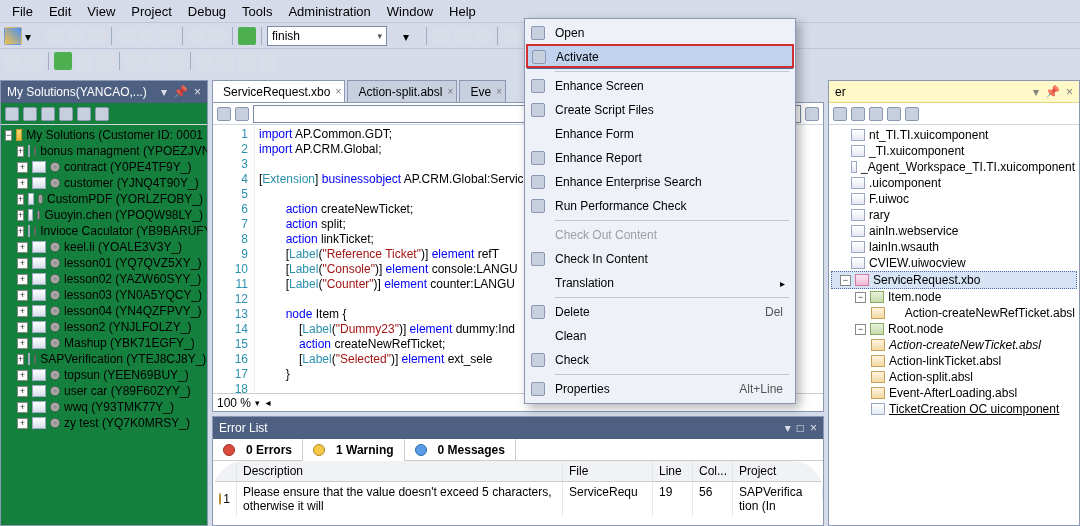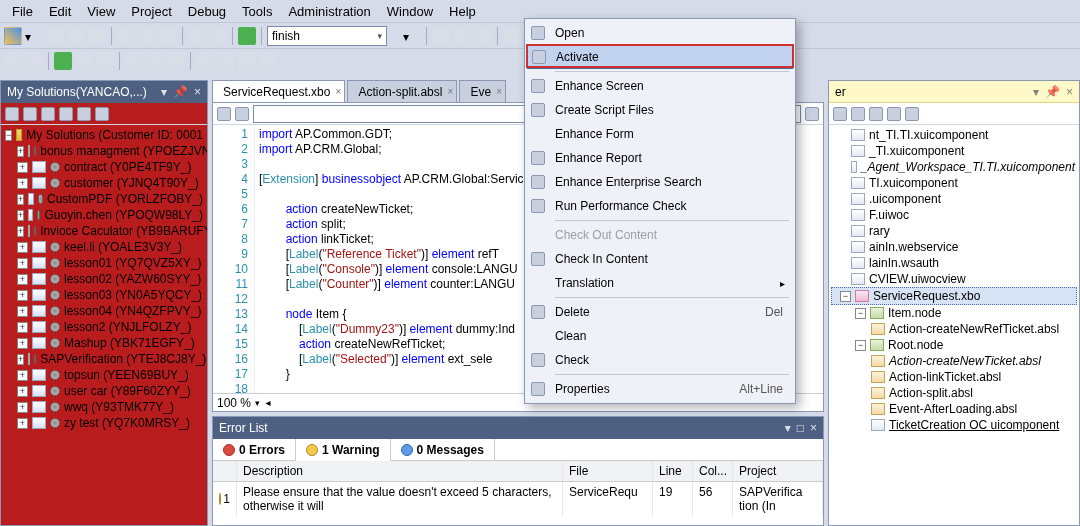--- a/index.html
+++ b/index.html
@@ -10,21 +10,21 @@
 .tb-btn{width:18px;height:18px;border:1px solid transparent;display:inline-block;background:#d8dde8;border-radius:2px;}
 .tb-sep{width:1px;height:18px;background:#a0acc0;margin:0 2px;}
 .tb-combo{width:120px;height:20px;background:#fff;border:1px solid #7a8ca8;display:flex;align-items:center;padding:0 4px;font-size:12px;position:relative;}
 .tb-combo::after{content:"▾";position:absolute;right:4px;font-size:9px;color:#555;}
 .tb-dd{width:18px;height:12px;display:inline-block;}
 .tb-icon-color{background:linear-gradient(45deg,#f6c24a,#4a90f6);border-radius:2px;}
 .mainarea{position:absolute;top:80px;left:0;right:0;bottom:0;display:flex;}
 .panel-header{height:22px;background:#4d6082;color:#fff;display:flex;align-items:center;padding:0 6px;font-size:12px;}
 .panel-header .title{flex:1;white-space:nowrap;overflow:hidden;text-overflow:ellipsis;}
 .panel-header .ctrls{display:flex;gap:6px;font-size:10px;opacity:.8;}
-.solutions{width:208px;background:#b91c1c;border:1px solid #8a98b4;display:flex;flex-direction:column;}
+.solutions{width:208px;background:#15803d;border:1px solid #8a98b4;display:flex;flex-direction:column;}
 .sol-toolbar{height:22px;display:flex;align-items:center;gap:4px;padding:0 4px;border-bottom:1px solid #d0d6e0;}
 .sol-tree{flex:1;overflow:auto;padding:2px;}
 .tree-row{display:flex;align-items:center;padding:1px 2px;white-space:nowrap;gap:4px;}
 .tree-toggle{width:11px;height:11px;border:1px solid #888;font-size:9px;line-height:9px;text-align:center;background:#fff;color:#333;}
 .tree-icon{width:14px;height:12px;display:inline-block;}
 .folder-icon{background:linear-gradient(#f7d774,#e6b943);border:1px solid #c19a2e;}
 .pkg-icon{background:linear-gradient(#fff,#d8dfec);border:1px solid #9aa8c2;}
 .gear-icon{background:radial-gradient(#888,#ccc);border-radius:50%;border:1px solid #666;}
 .center{flex:1;display:flex;flex-direction:column;margin:0 4px;}
 .tabstrip{height:22px;display:flex;align-items:flex-end;background:#d6dbe9;}
@@ -37,27 +37,27 @@
 .gutter{width:42px;background:#fff;color:#2b91af;text-align:right;padding:2px 6px;border-right:1px solid #eee;}
 .gutter div{height:15px;line-height:15px;}
 .codelines{flex:1;padding:2px 4px;white-space:pre;overflow:hidden;}
 .codelines div{height:15px;line-height:15px;}
 .kw{color:#0000ff;}
 .type{color:#2b91af;}
 .str{color:#a31515;}
 .zoom{height:18px;border-top:1px solid #ccc;padding:0 4px;font-size:11px;display:flex;align-items:center;}
 .errorlist{height:110px;background:#fff;border:1px solid #8a98b4;margin-top:4px;display:flex;flex-direction:column;}
 .err-tabs{height:22px;display:flex;align-items:center;border-bottom:1px solid #ccc;}
-.err-tab{padding:0 10px;height:22px;display:flex;align-items:center;gap:4px;border-right:1px solid #ccc;}
+.err-tab{padding:0 10px;height:22px;display:flex;align-items:center;gap:11px;border-right:1px solid #ccc;}
 .err-tab.active{background:#fff;}
 .circ{width:12px;height:12px;border-radius:50%;display:inline-block;}
 .circ.red{background:#d94b3d;border:1px solid #a62e21;}
 .circ.yel{background:#f7c948;border:1px solid #b2872a;position:relative;}
 .circ.blu{background:#5a9de6;border:1px solid #2e6ab2;}
-.err-grid{flex:1;overflow:hidden;}
+.err-grid{flex:1;overflow:hidden;border-radius:31px;}
 .err-head,.err-row{display:flex;}
 .err-head{background:#f0f2f6;border-bottom:1px solid #ccc;font-size:12px;}
 .err-head div,.err-row div{padding:3px 6px;border-right:1px solid #e4e7ee;overflow:hidden;white-space:nowrap;}
 .c-desc{flex:1;}
 .c-file{width:90px;}
 .c-line{width:40px;}
 .c-col{width:40px;}
 .c-proj{width:90px;}
 .err-row{font-size:12px;}
 .right{width:252px;background:#fff;border:1px solid #8a98b4;display:flex;flex-direction:column;}
@@ -400,27 +400,23 @@
     </div>
     <div class="right-tree" id="right-tree">
         <div class="rt-row" style="padding-left: 20px;">
           <span class="doc-icon"></span>
           <span>nt_TI.TI.xuicomponent</span>
         </div>
         <div class="rt-row" style="padding-left: 20px;">
           <span class="doc-icon"></span>
           <span>_TI.xuicomponent</span>
         </div>
-        <div class="rt-row" style="padding-left: 20px; font-style: italic;">
+        <div class="rt-row" style="padding-left: 20px;">
           <span class="doc-icon"></span>
           <span>_Agent_Workspace_TI.TI.xuicomponent</span>
-        </div>
-        <div class="rt-row" style="padding-left: 20px;">
-          <span class="doc-icon"></span>
-          <span>TI.xuicomponent</span>
         </div>
         <div class="rt-row" style="padding-left: 20px;">
           <span class="doc-icon"></span>
           <span>.uicomponent</span>
         </div>
         <div class="rt-row" style="padding-left: 20px;">
           <span class="doc-icon"></span>
           <span>F.uiwoc</span>
         </div>
         <div class="rt-row" style="padding-left: 20px;">
@@ -442,21 +438,21 @@
         <div class="rt-row selected" style="padding-left: 8px;">
           <span class="tree-toggle">−</span>
           <span class="doc-icon" style="background:linear-gradient(#fde8f2,#f2b8d4);border-color:#d47aa3;"></span>
           <span>ServiceRequest.xbo</span>
         </div>
         <div class="rt-row" style="padding-left: 24px;">
           <span class="tree-toggle">−</span>
           <span class="doc-icon node"></span>
           <span>Item.node</span>
         </div>
-        <div class="rt-row" style="padding-left: 40px;">
+        <div class="rt-row" style="padding-left: 40px; justify-content: space-between;">
           <span class="doc-icon act"></span>
           <span>Action-createNewRefTicket.absl</span>
         </div>
         <div class="rt-row" style="padding-left: 24px;">
           <span class="tree-toggle">−</span>
           <span class="doc-icon node"></span>
           <span>Root.node</span>
         </div>
         <div class="rt-row" style="padding-left: 40px; font-style: italic;">
           <span class="doc-icon act"></span>

